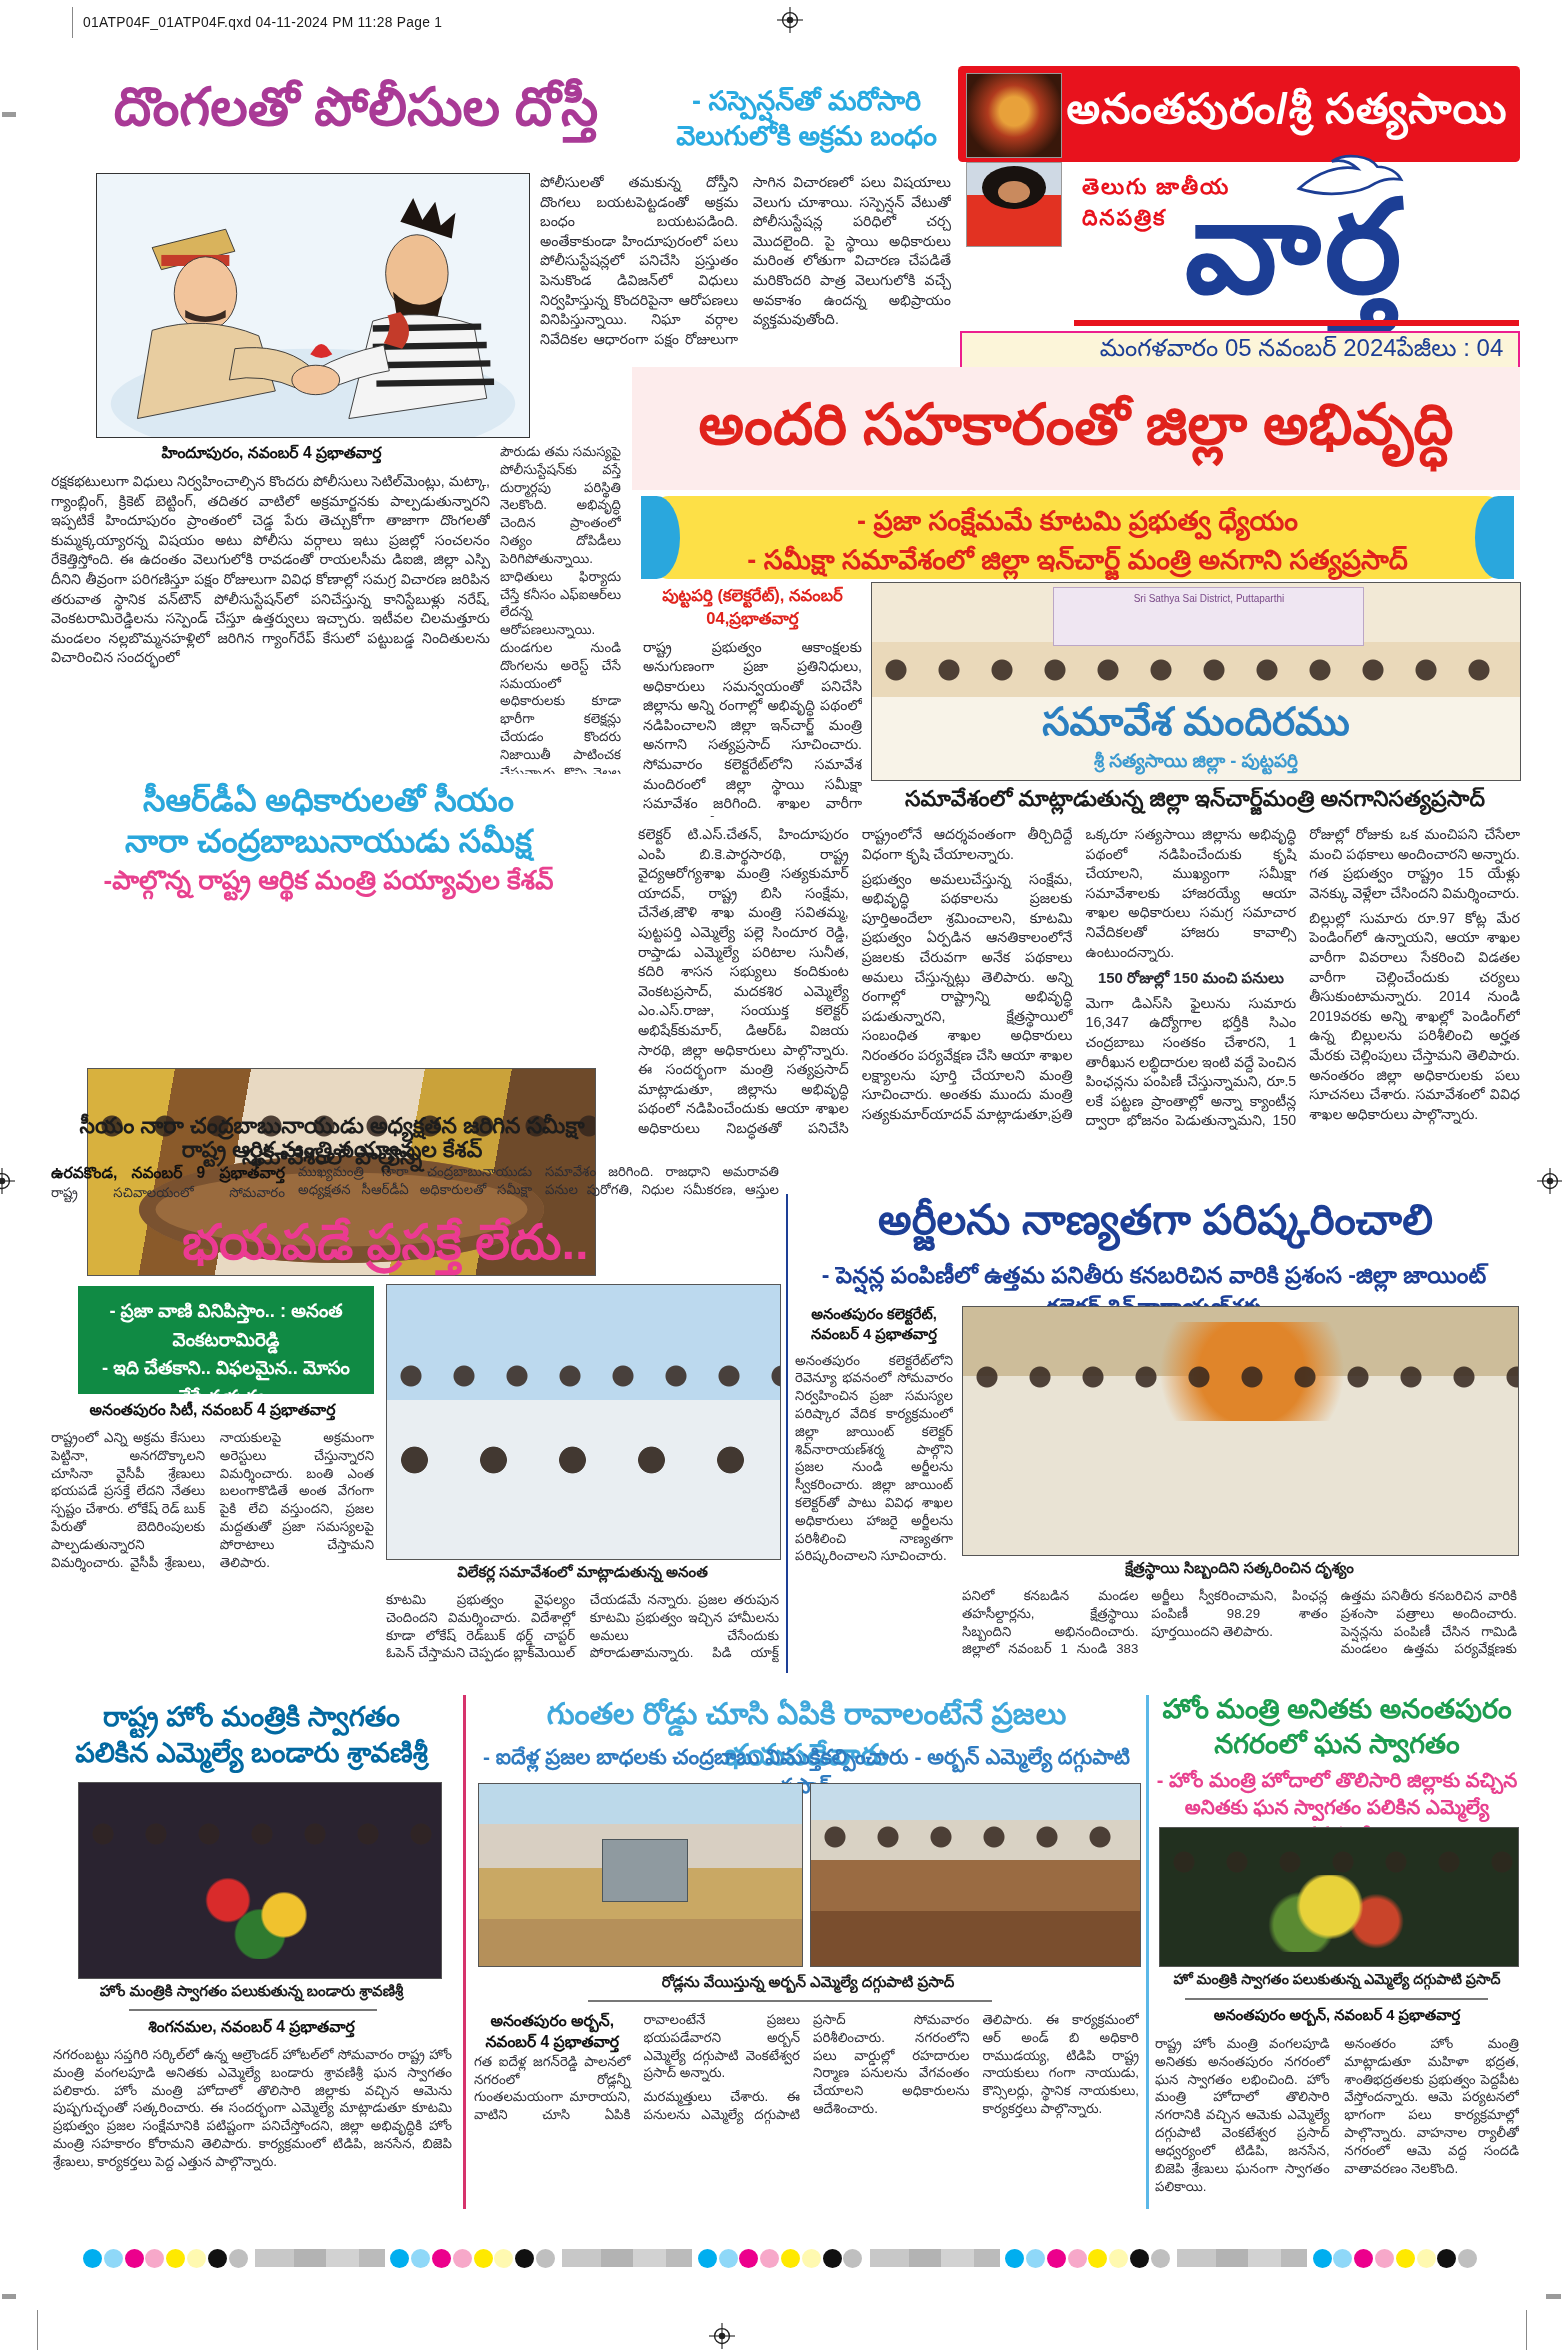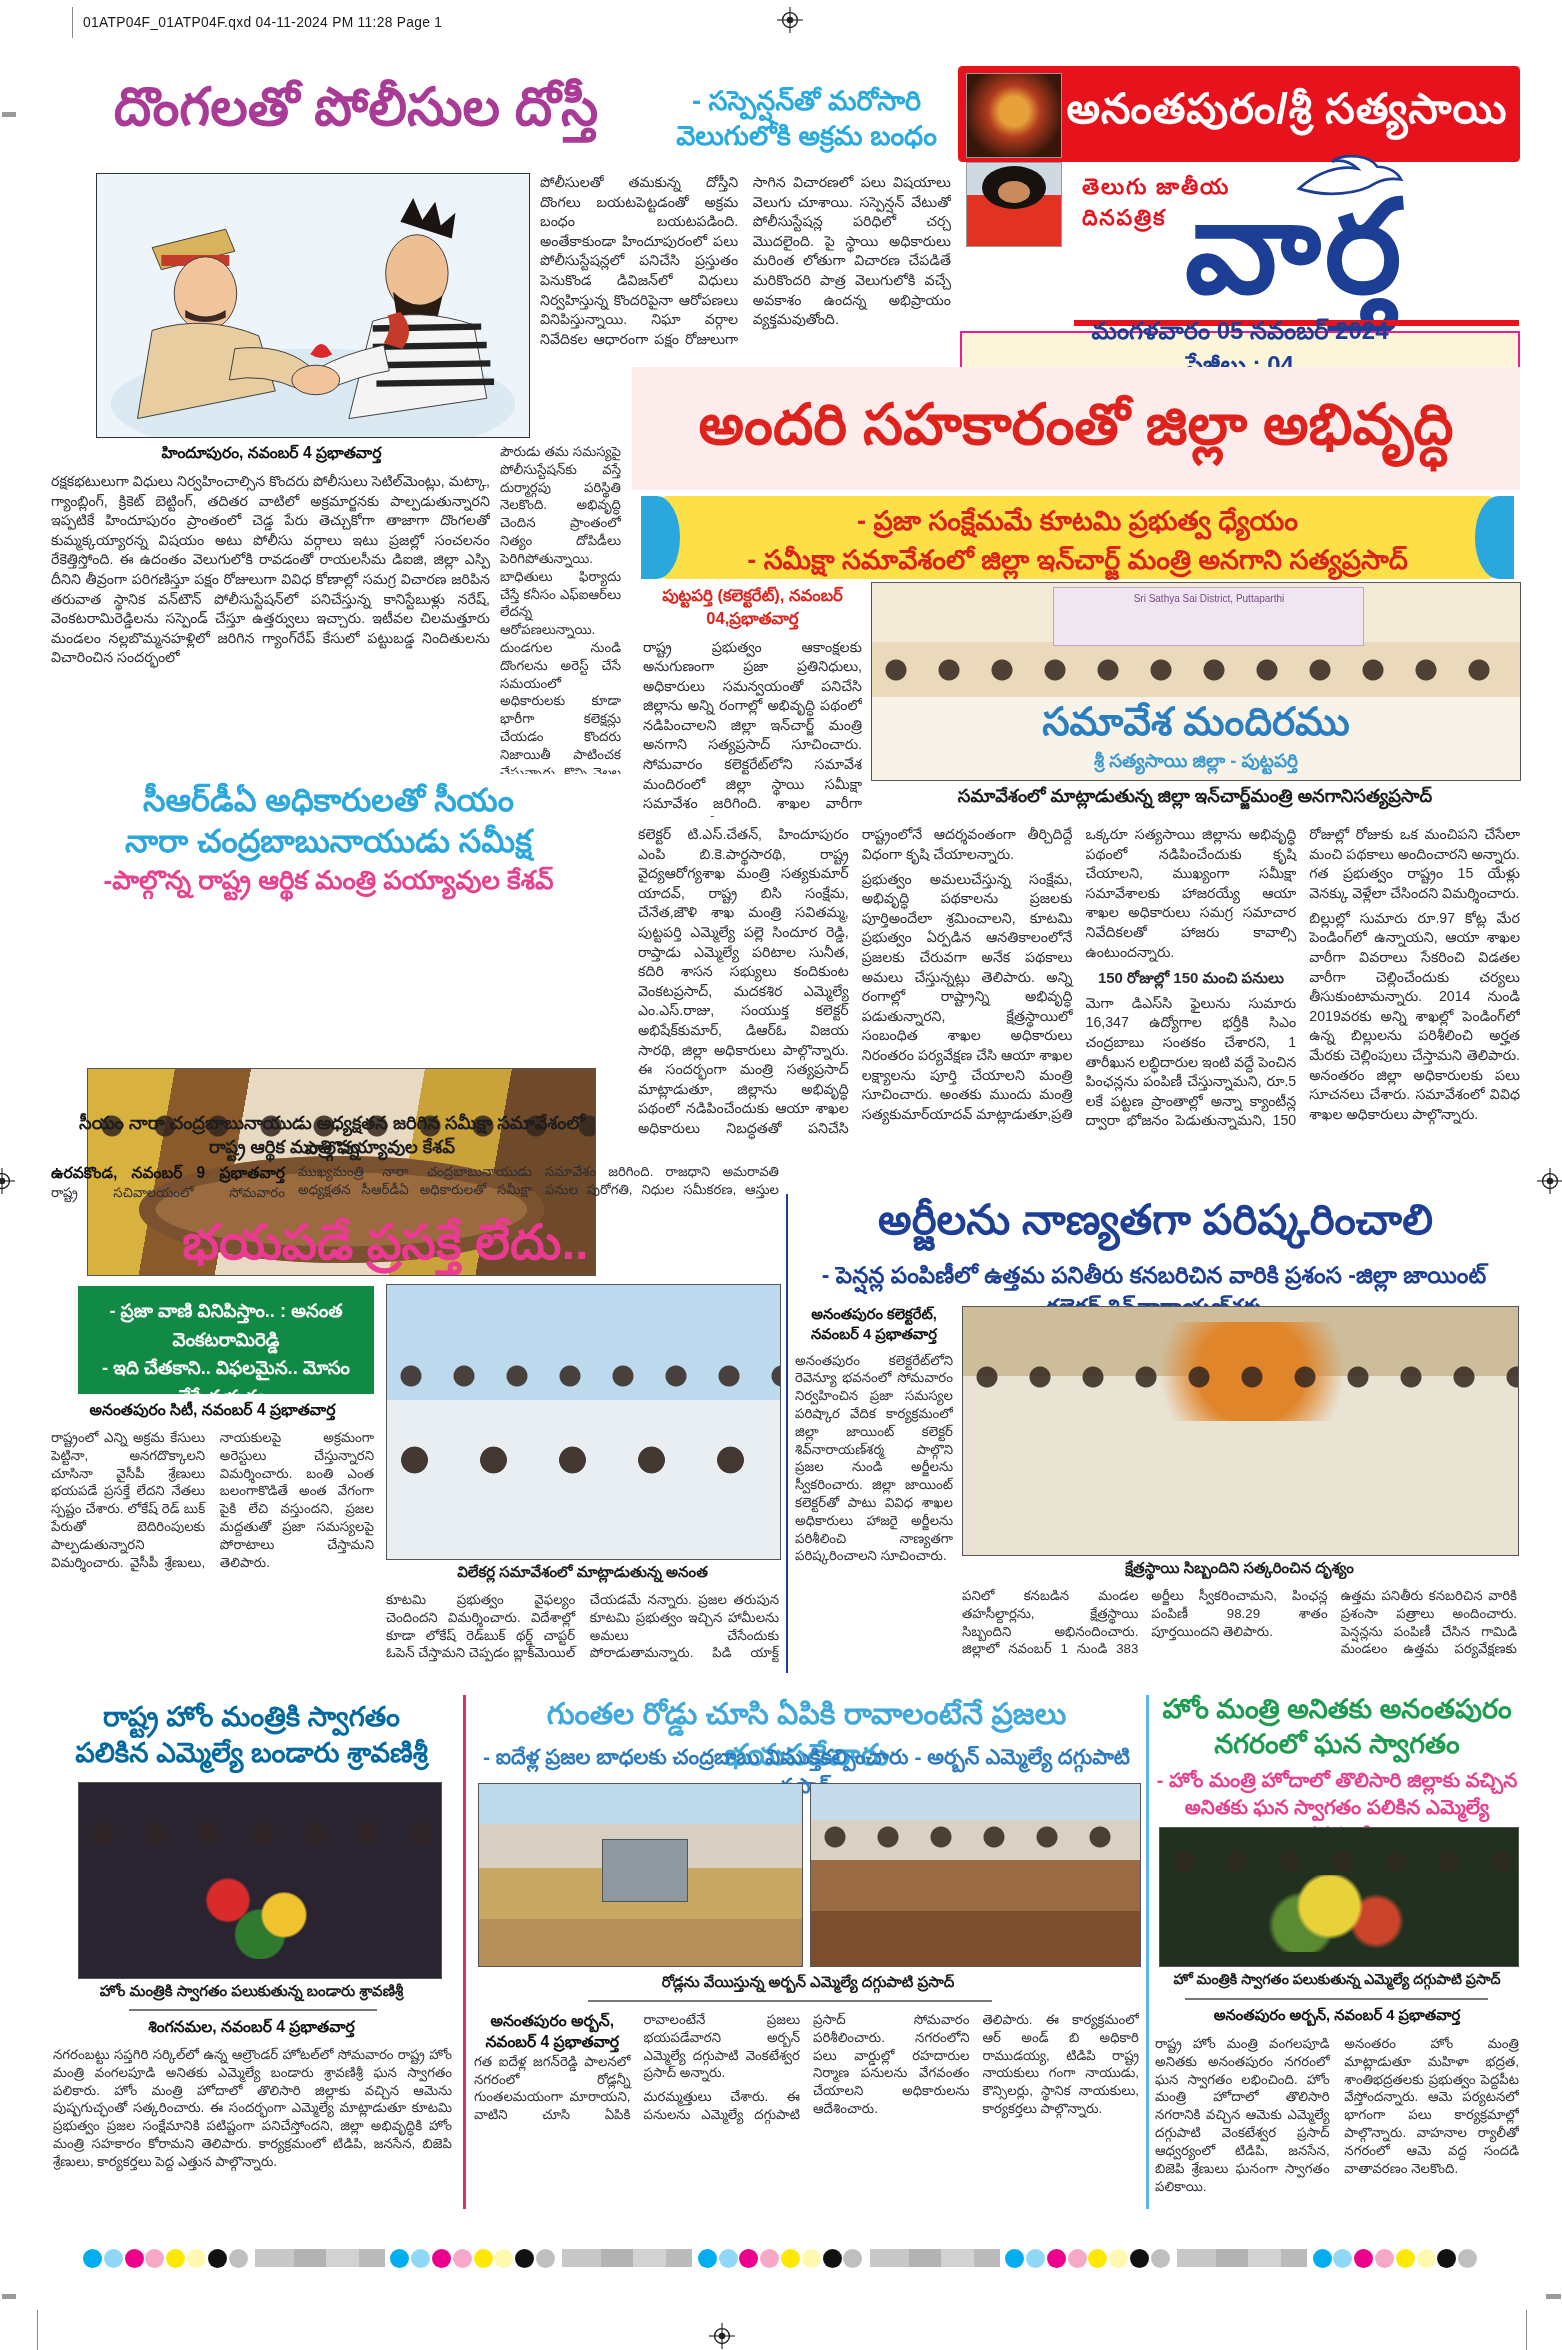--- a/index.html
+++ b/index.html
@@ -20,33 +20,33 @@
   .mast-img{border:0.9px solid #999;overflow:hidden;}
   .img-deity{background:radial-gradient(circle at 50% 45%,#e8a13a 0 22%,#b03a1e 40%,#38170a 75%);}
   .img-sai{background:linear-gradient(#cfd9e4 0 38%,#e23222 38% 100%);position:relative;}
   .img-sai:before{content:"";position:absolute;left:16%;top:4%;width:68%;height:52%;border-radius:50%;background:#18120f;}
   .img-sai:after{content:"";position:absolute;left:33%;top:22%;width:34%;height:26%;border-radius:50%;background:#c98a5e;}
   .img-nandi{background:linear-gradient(#7fb5e0 0 35%,#c9a96a 35% 55%,#8a6136 55% 100%);position:relative;}
   .img-nandi:before{content:"";position:absolute;left:12%;top:28%;width:76%;height:46%;border-radius:50% 50% 40% 40%;background:#6e4a28;}
   .tagline{color:#e8121d;font-weight:bold;font-size:22px;letter-spacing:1.8px;}
   .logo{color:#1c3e95;font-weight:bold;font-size:130px;line-height:1;letter-spacing:3.7px;}
   .logo-underline{background:#e8121d;}
-  .datebar{background:#fcf5d9;border:2.8px solid #ec1e8e;display:flex;align-items:center;justify-content:center;
-           font-size:24px;font-weight:bold;color:#1c3e95;padding:0 14.7px;box-sizing:border-box;flex-direction:column;}
+  .datebar{background:#fcf5d9;border:2.8px solid #ec1e8e;display:flex;align-items:center;justify-content:flex-end;
+           font-size:24px;font-weight:normal;color:#1c3e95;padding:0 14.7px;box-sizing:border-box;}
   
   .a1-head{color:#a93a96;font-weight:bold;font-size:53px;line-height:1.05;}
   .a1-sub{color:#29aae1;font-weight:bold;font-size:27px;line-height:1.3;}
   .body{font-size:14.2px;line-height:1.38;}
   .body-sm{font-size:13.3px;line-height:1.34;}
   .cols2{column-count:2;column-gap:14.7px;}
   .cols3{column-count:3;column-gap:13px;}
   .cols4{column-count:4;column-gap:13px;}
   .clip{overflow:hidden;}
   .dateline{font-weight:bold;font-size:15.6px;color:#111;}
-  .caption{font-weight:bold;font-size:18px;color:#1d1d1d;}
+  .caption{font-weight:bold;font-size:22px;color:#1d1d1d;}
   
   .pinkband{background:#fdecec;}
   .c-head{color:#e0221c;font-weight:bold;font-size:57px;}
   .bluebox{background:#fde047;border-radius:14.7px;}
   .bluebox:before,.bluebox:after{content:"";position:absolute;top:0;width:39px;height:100%;background:#2aa7dd;}
   .bluebox:before{left:-13px;border-radius:0 60% 60% 0/0 50% 50% 0;}
   .bluebox:after{right:-13px;border-radius:60% 0 0 60%/50% 0 0 50%;}
   .c-bullet{color:#e0221c;font-weight:bold;font-size:27px;line-height:1.45;}
   .c-dateline{color:#e0221c;font-weight:bold;font-size:16.5px;}
   .bold-sub{font-weight:bold;font-size:15px;}

